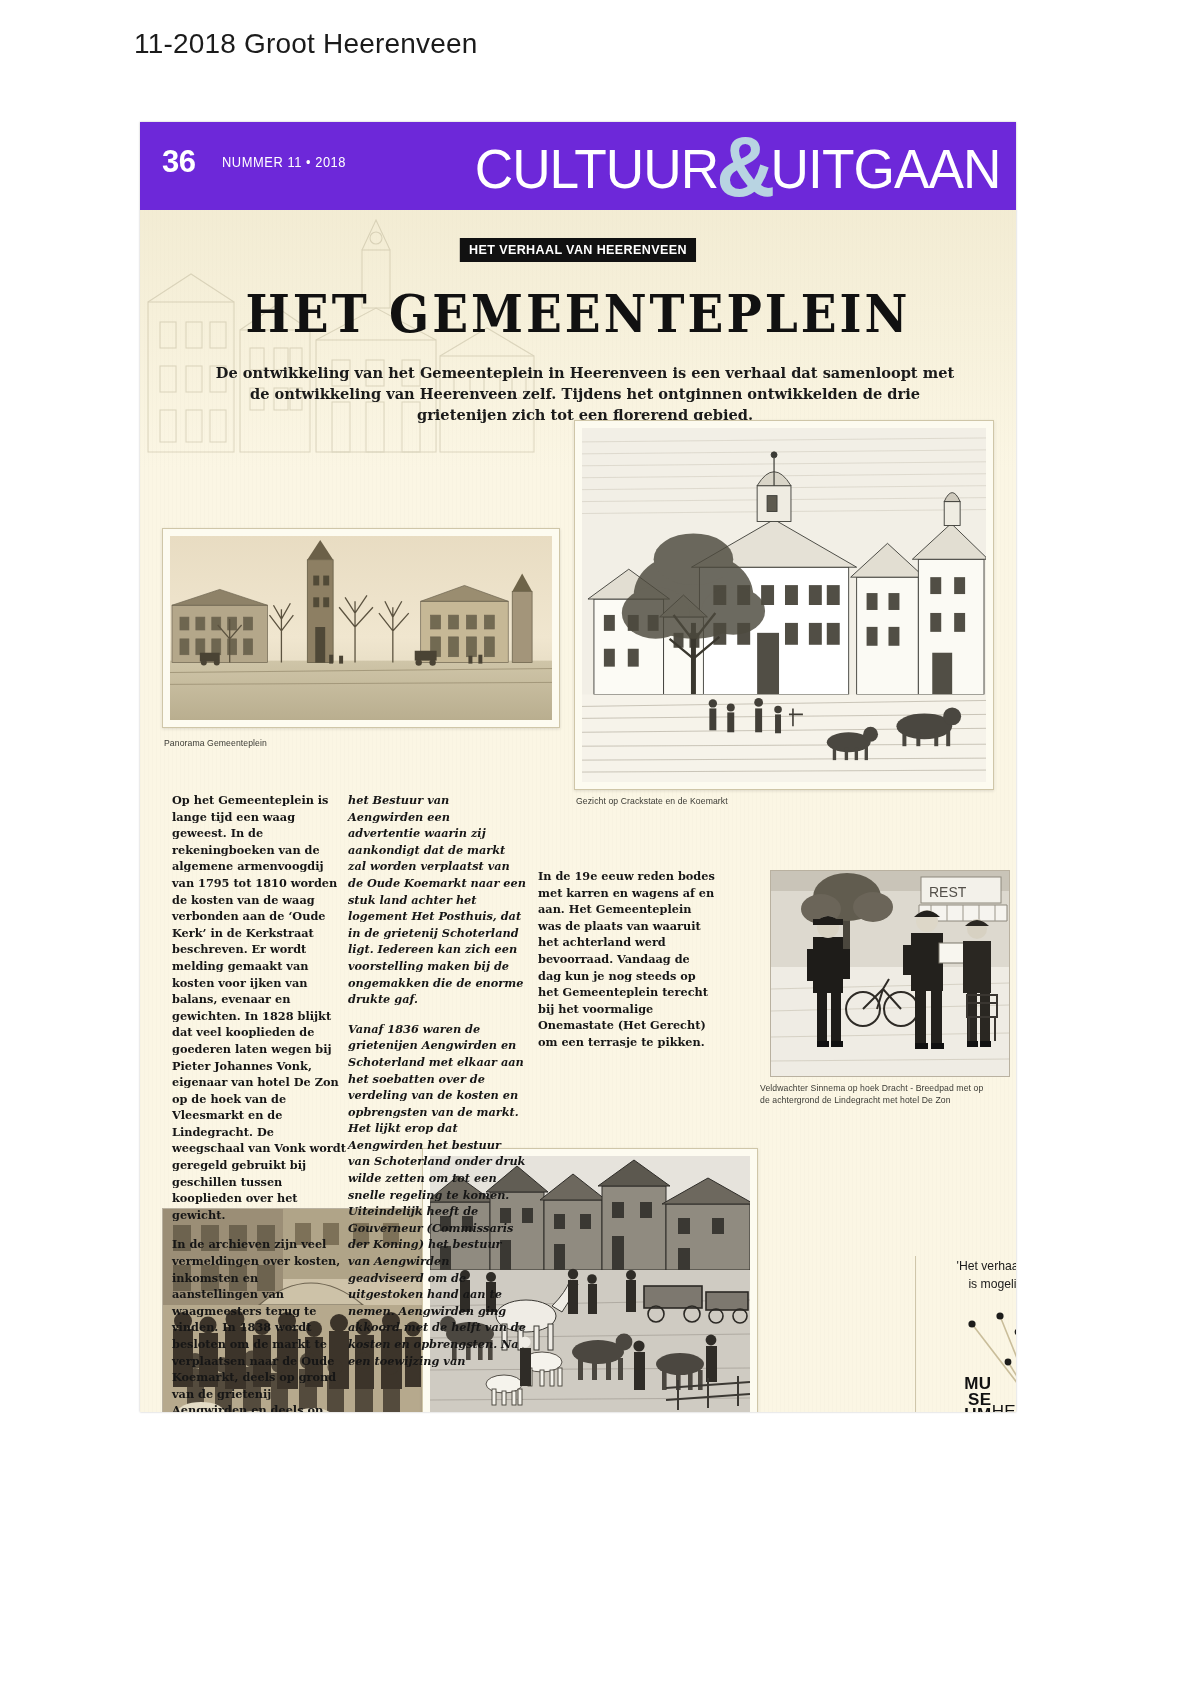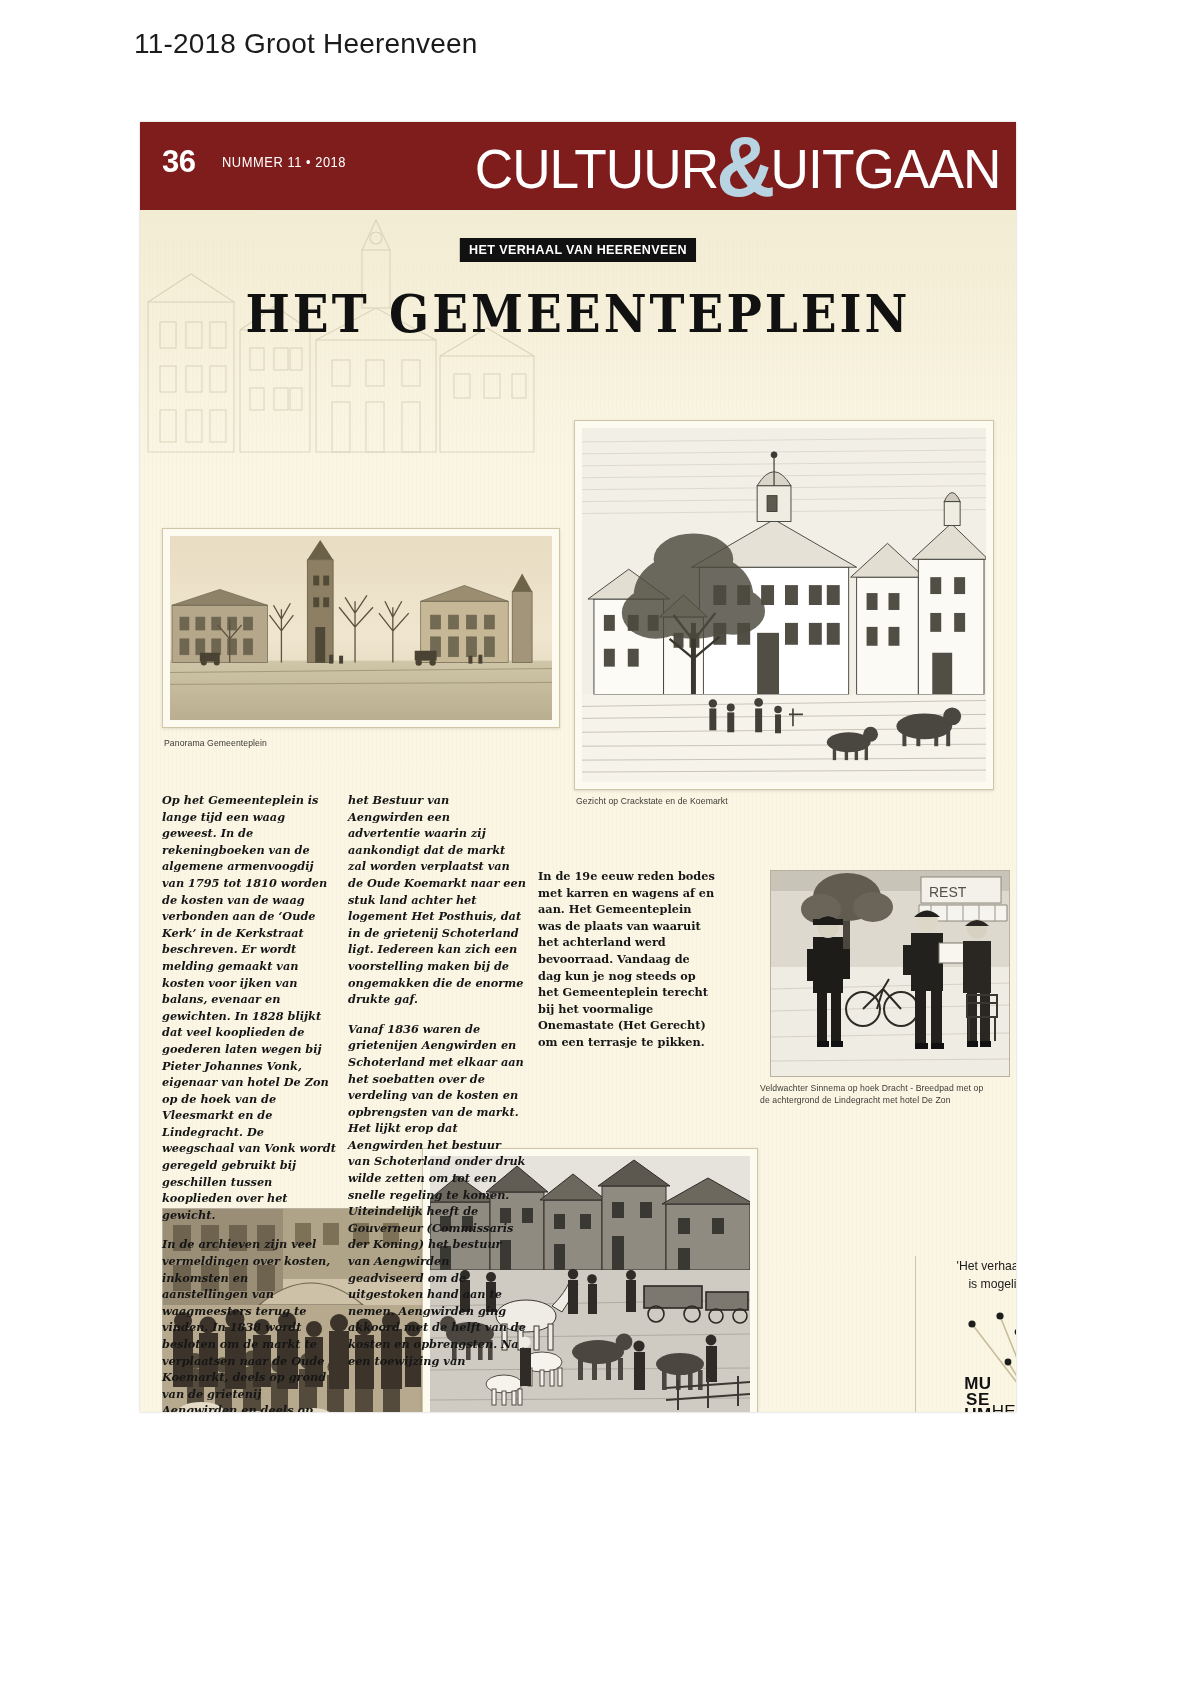--- a/index.html
+++ b/index.html
@@ -35,21 +35,21 @@
     height: 1290px;
     background: #f7f2de;
     box-shadow: 0 0 2px rgba(0,0,0,0.25);
     overflow: hidden;
   }
 
   
   .masthead {
     position: relative;
     height: 88px;
-    background: #7f1d1d;
+    background: #6d28d9;
     overflow: hidden;
   }
   .masthead-page-no {
     position: absolute;
     left: 22px;
     top: 22px;
     font-size: 31px;
     font-weight: bold;
     color: #ffffff;
     letter-spacing: -0.5px;
@@ -222,21 +222,21 @@
     display: flex;
     align-items: flex-end;
     justify-content: center;
   }
   .mw-stack {
     font-size: 17px;
     font-weight: bold;
     line-height: 0.92;
     letter-spacing: 0.5px;
     color: #111;
-    text-align: center;
+    text-align: right;
   }
   .mw-tail {
     font-size: 17px;
     font-weight: 300;
     letter-spacing: 0.3px;
     color: #111;
     position: relative;
     top: -1px;
   }
 </style>
@@ -294,20 +294,21 @@
         <rect x="300" y="146" width="94" height="96"></rect>
         <path d="M300 146 L347 118 L394 146"></path>
         <rect x="314" y="164" width="16" height="24"></rect>
           <rect x="344" y="164" width="16" height="24"></rect>
           <rect x="372" y="164" width="14" height="24"></rect>
       </g>
     </svg>
 
     <div class="kicker">HET VERHAAL VAN HEERENVEEN</div>
     <div class="headline">HET GEMEENTEPLEIN</div>
+    <div class="standfirst">De ontwikkeling van het Gemeenteplein in Heerenveen is een verhaal dat samenloopt met de ontwikkeling van Heerenveen zelf. Tijdens het ontginnen ontwikkelden de drie grietenijen zich tot een florerend gebied.</div>
 
     <div class="photo photo-frame" style="left:22px; top:318px; width:398px; height:200px;">
       <svg class="photo-inner" viewBox="0 0 384 186" preserveAspectRatio="none">
         <defs>
           <linearGradient id="skyA" x1="0" y1="0" x2="0" y2="1">
             <stop offset="0%" stop-color="#e8dcc2"></stop>
             <stop offset="55%" stop-color="#f0e6cf"></stop>
             <stop offset="100%" stop-color="#d9cfb4"></stop>
           </linearGradient>
           <linearGradient id="groundA" x1="0" y1="0" x2="0" y2="1">
@@ -790,21 +791,21 @@
             <circle cx="281" cy="184" r="5.4"></circle>
         </g>
 
         <g stroke="#3b3833" stroke-width="2">
           <path d="M236 232 L320 226 M236 244 L320 238"></path>
           <path d="M248 224 L248 254 M278 222 L278 252 M308 220 L308 250"></path>
         </g>
       </svg>
     </div>
 
-    <div class="col" style="left:22px; top:582px; width:175px;font-style:italic;">
+    <div class="col" style="left:32px; top:582px; width:175px;">
       <p>Op het Gemeenteplein is lange tijd een waag geweest. In de rekeningboeken van de algemene armenvoogdij van 1795 tot 1810 worden de kosten van de waag verbonden aan de ‘Oude Kerk’ in de Kerkstraat beschreven. Er wordt melding gemaakt van kosten voor ijken van balans, evenaar en gewichten. In 1828 blijkt dat veel kooplieden de goederen laten wegen bij Pieter Johannes Vonk, eigenaar van hotel De Zon op de hoek van de Vleesmarkt en de Lindegracht. De weegschaal van Vonk wordt geregeld gebruikt bij geschillen tussen kooplieden over het gewicht.</p>
       <p>In de archieven zijn veel vermeldingen over kosten, inkomsten en aanstellingen van waagmeesters terug te vinden. In 1838 wordt besloten om de markt te verplaatsen naar de Oude Koemarkt, deels op grond van de grietenij Aengwirden en deels op grond van grietenij Schoterland. De Oude Koemarkt is op dat moment de hoofdweg van Heerenveen naar Leeuwarden. In oktober 1838 plaatst</p>
     </div>
 
     <div class="col" style="left:208px; top:582px; width:178px;font-style:italic;">
       <p>het Bestuur van Aengwirden een advertentie waarin zij aankondigt dat de markt zal worden verplaatst van de Oude Koemarkt naar een stuk land achter het logement Het Posthuis, dat in de grietenij Schoterland ligt. Iedereen kan zich een voorstelling maken bij de ongemakken die de enorme drukte gaf.</p>
       <p>Vanaf 1836 waren de grietenijen Aengwirden en Schoterland met elkaar aan het soebatten over de verdeling van de kosten en opbrengsten van de markt. Het lijkt erop dat Aengwirden het bestuur van Schoterland onder druk wilde zetten om tot een snelle regeling te komen. Uiteindelijk heeft de Gouverneur (Commissaris der Koning) het bestuur van Aengwirden geadviseerd om de uitgestoken hand aan te nemen. Aengwirden ging akkoord met de helft van de kosten en opbrengsten. Na een toewijzing van</p>
     </div>
 
     <div class="col" style="left:398px; top:658px; width:178px;">

